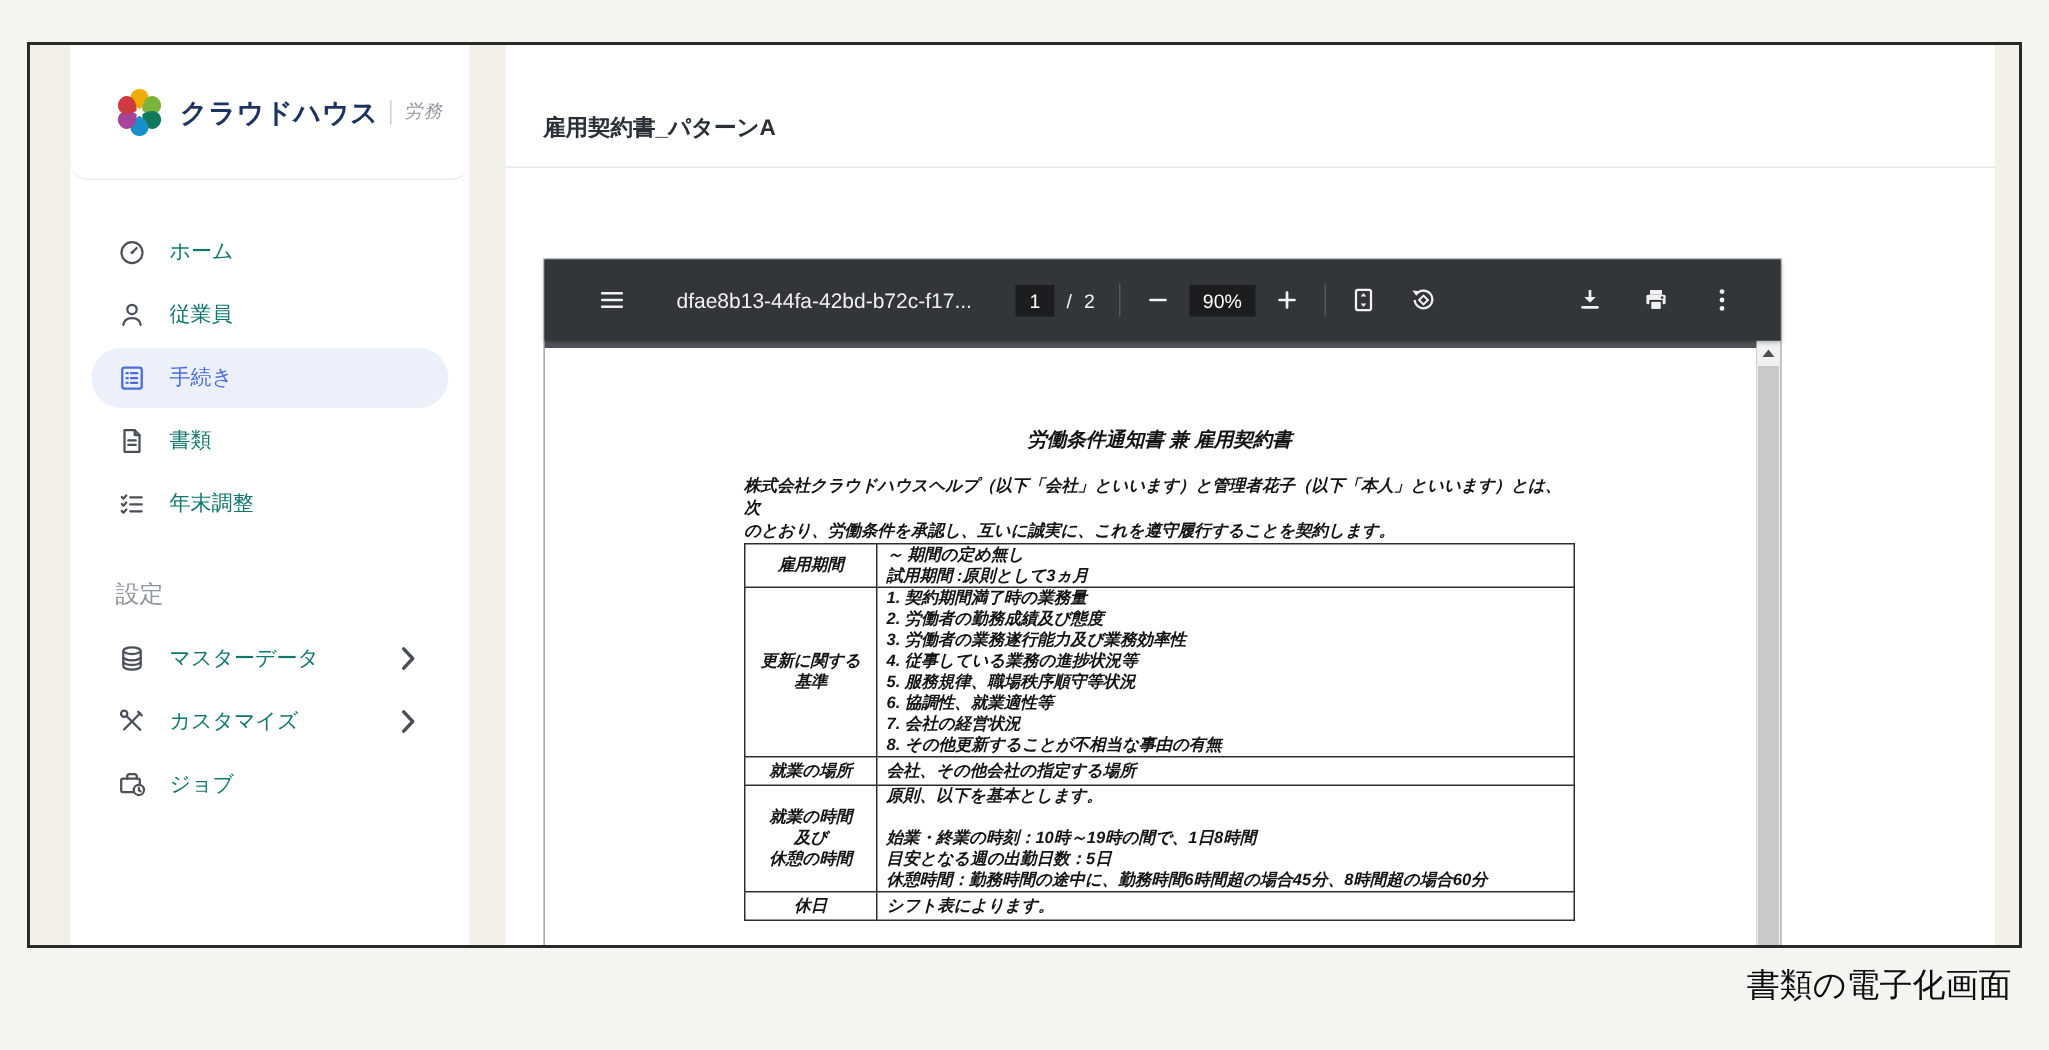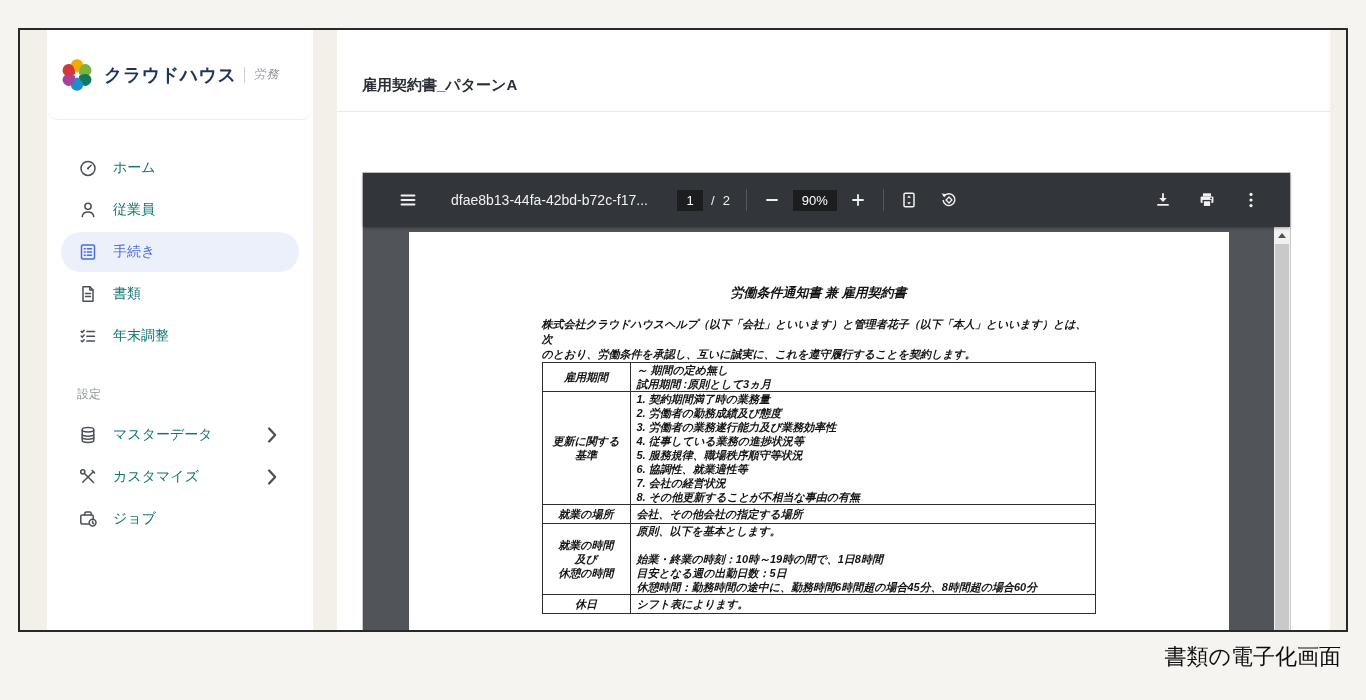--- a/index.html
+++ b/index.html
@@ -12,49 +12,49 @@
   }
   .window {
     position:absolute; left:18px; top:28px; width:1330px; height:604px;
     border:2px solid #292929; background:#f3f0ea; overflow:hidden;
   }
   
   .sidebar {
     position:absolute; left:27px; top:0; bottom:0; width:266px; background:#ffffff;
   }
   .brand {
-    height:90px; display:flex; align-items:center; padding-left:12px;
+    height:90px; display:flex; align-items:center; padding-left:28px;
     border-bottom:1px solid #ececec; cursor:pointer;border-radius:12px;
   }
   .brand svg.logo { width:36px; height:36px; flex:0 0 auto; }
   .brand-name { font-size:18px; font-weight:800; color:#1c335f; margin-left:9px; letter-spacing:.5px; }
   .brand-divider { width:1px; height:16px; background:#c8cdd4; margin:0 8px; }
   .brand-suffix { font-size:12px; color:#8f959d; letter-spacing:1px;font-style:italic; }
   .nav { padding:28px 14px 0; }
   .nav-item {
     height:40px; margin-bottom:2px; border-radius:22px; display:flex; align-items:center;
     gap:15px; padding:0 17px; font-size:14px; font-weight:500; color:#0f766e; cursor:pointer;
   }
   .nav-item svg { width:20px; height:20px; flex:0 0 auto; color:#4a4f58; }
   .nav-item.selected { background:#ecf0fb; color:#4b6cdb; }
   .nav-item.selected svg { color:#4b6cdb; }
-  .section-label { margin:30px 0 12px 30px; font-size:12px; color:#8e939c; }
+  .section-label { margin:30px 0 12px 30px; font-size:16px; color:#8e939c; }
   .chevron { margin-left:auto; width:9px; height:13px; color:#4b5058; }
   
   .main {
     position:absolute; left:317px; top:0; right:16px; bottom:0; background:#fff; overflow:hidden;
   }
   .page-header {
     padding:46px 25px 16px; font-size:15px; font-weight:700; color:#2a2f37;
     border-bottom:1px solid #e9e9e9;
   }
   .notice { margin:26px 25px 0; color:#fa3f7d; font-size:13px; }
   
   .pdf {
-    position:absolute; left:25px; top:142px; width:929px; height:480px;
+    position:absolute; left:25px; top:142px; width:826px; height:480px;
     border:1px solid #c9c9c9; background:#515559;
   }
   .pdf-toolbar {
     height:54px; background:#32363a; display:flex; align-items:center;
     color:#f1f1f1; padding:0 30px 0 36px; position:relative; z-index:3;
     box-shadow:0 1px 3px rgba(0,0,0,.35);
   }
   .tb-btn { background:none; border:none; cursor:pointer; display:flex; align-items:center; padding:0; }
   .tb-btn svg { width:18px; height:18px; }
   .tb-file {

